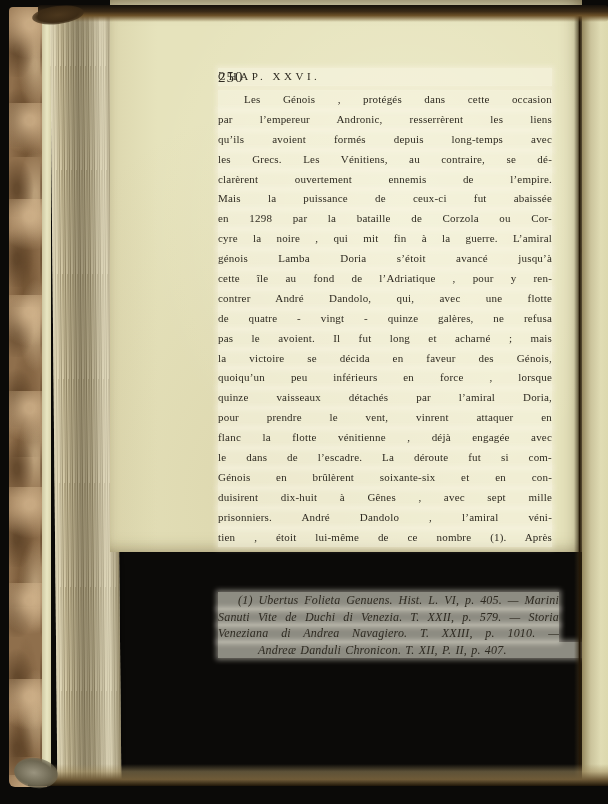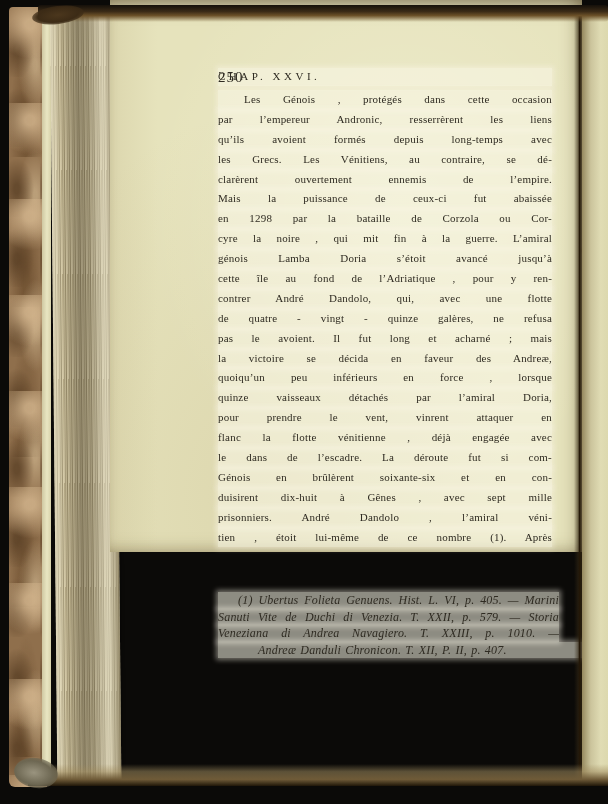--- a/index.html
+++ b/index.html
@@ -136,21 +136,21 @@
       <div class="body-line band">les Grecs. Les Vénitiens, au contraire, se dé-</div>
       <div class="body-line band">clarèrent ouvertement ennemis de l’empire.</div>
       <div class="body-line band">Mais la puissance de ceux-ci fut abaissée</div>
       <div class="body-line band">en 1298 par la bataille de Corzola ou Cor-</div>
       <div class="body-line band">cyre la noire , qui mit fin à la guerre. L’amiral</div>
       <div class="body-line band">génois Lamba Doria s’étoit avancé jusqu’à</div>
       <div class="body-line band">cette île au fond de l’Adriatique , pour y ren-</div>
       <div class="body-line band">contrer André Dandolo, qui, avec une flotte</div>
       <div class="body-line band">de quatre - vingt - quinze galères, ne refusa</div>
       <div class="body-line band">pas le avoient. Il fut long et acharné ; mais</div>
-      <div class="body-line band">la victoire se décida en faveur des Andreæ,</div>
+      <div class="body-line band">la victoire se décida en faveur des Génois,</div>
       <div class="body-line band">quoiqu’un peu inférieurs en force , lorsque</div>
       <div class="body-line band">quinze vaisseaux détachés par l’amiral Doria,</div>
       <div class="body-line band">pour prendre le vent, vinrent attaquer en</div>
       <div class="body-line band">flanc la flotte vénitienne , déjà engagée avec</div>
       <div class="body-line band">le dans de l’escadre. La déroute fut si com-</div>
       <div class="body-line band">Génois en brûlèrent soixante-six et en con-</div>
       <div class="body-line band">duisirent dix-huit à Gênes , avec sept mille</div>
       <div class="body-line band">prisonniers. André Dandolo , l’amiral véni-</div>
       <div class="body-line band">tien , étoit lui-même de ce nombre (1). Après</div>
     </div>

